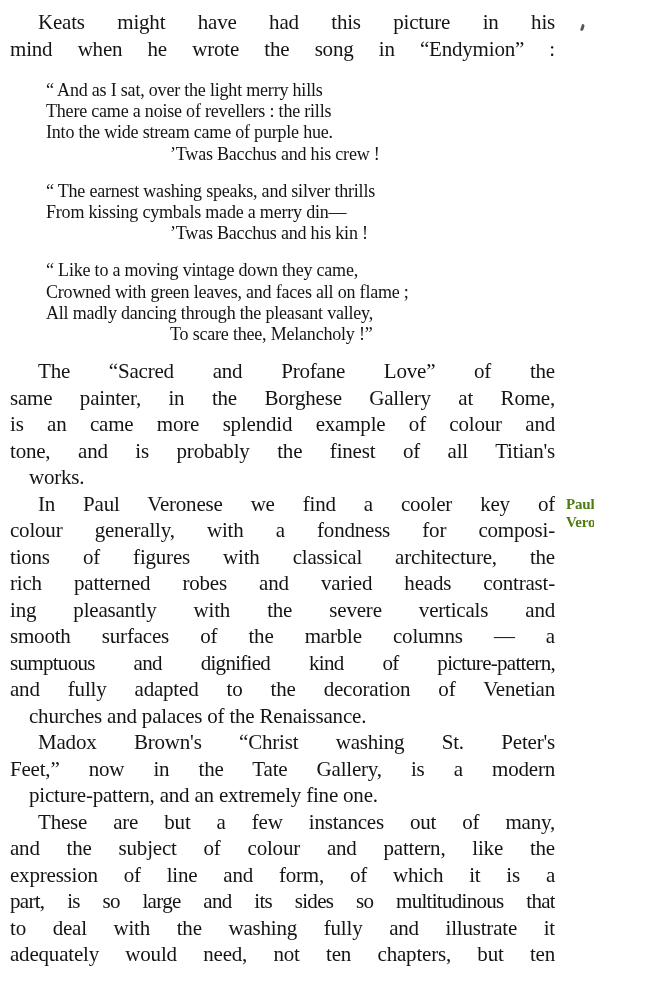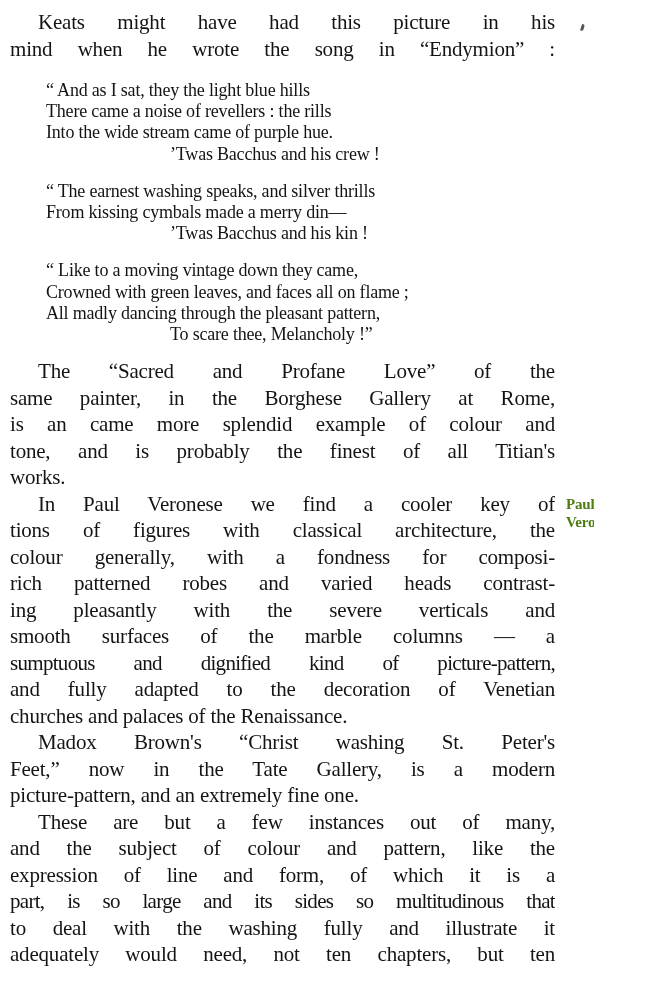--- a/index.html
+++ b/index.html
@@ -25,21 +25,21 @@
     letter-spacing: -0.2px;
   }
   .para .line {
     height: 26.5px;
     overflow: hidden;
     text-align: justify;
     text-align-last: justify;
     white-space: nowrap;
   }
   .para .line.first { text-indent: 28px; }
-  .para .line.last  { text-align-last: left; }
+  .para .line.last  { text-align-last: left; margin-left: 19px; }
   .para .line.fill  { text-align-last: justify; }
   .para .line.tight { letter-spacing: -0.7px; word-spacing: -1.6px; }
   
   .poem {
     margin: 17px 0 14px 36px;
     font-size: 18px;
     letter-spacing: -0.2px;
   }
   .stanza + .stanza { margin-top: 16px; }
   .stanza .line {
@@ -83,50 +83,50 @@
 
   <div class="main-col">
 
     <div class="para">
         <div class="line first">Keats might have had this picture in his</div>
         <div class="line fill">mind when he wrote the song in “Endymion” :</div>
       </div>
 
     <div class="poem">
       <div class="stanza">
-          <div class="line first">“ And as I sat, they the light blue hills</div>
+          <div class="line first">“ And as I sat, over the light merry hills</div>
           <div class="line">There came a noise of revellers : the rills</div>
           <div class="line">Into the wide stream came of purple hue.</div>
           <div class="line last refrain">’Twas Bacchus and his crew !</div>
         </div>
       <div class="stanza">
           <div class="line first">“ The earnest washing speaks, and silver thrills</div>
           <div class="line">From kissing cymbals made a merry din—</div>
           <div class="line last refrain">’Twas Bacchus and his kin !</div>
         </div>
       <div class="stanza">
           <div class="line first">“ Like to a moving vintage down they came,</div>
           <div class="line">Crowned with green leaves, and faces all on flame ;</div>
-          <div class="line">All madly dancing through the pleasant pattern,</div>
+          <div class="line">All madly dancing through the pleasant valley,</div>
           <div class="line last refrain">To scare thee, Melancholy !”</div>
         </div>
     </div>
 
     <div class="para">
         <div class="line first">The “Sacred and Profane Love” of the</div>
         <div class="line">same painter, in the Borghese Gallery at Rome,</div>
         <div class="line">is an came more splendid example of colour and</div>
         <div class="line">tone, and is probably the finest of all Titian's</div>
         <div class="line last">works.</div>
       </div>
 
     <div class="para">
         <div class="line first">In Paul Veronese we find a cooler key of</div>
+        <div class="line">colour generally, with a fondness for composi-</div>
         <div class="line">tions of figures with classical architecture, the</div>
-        <div class="line">colour generally, with a fondness for composi-</div>
         <div class="line">rich patterned robes and varied heads contrast-</div>
         <div class="line">ing pleasantly with the severe verticals and</div>
         <div class="line">smooth surfaces of the marble columns — a</div>
         <div class="line tight">sumptuous and dignified kind of picture-pattern,</div>
         <div class="line">and fully adapted to the decoration of Venetian</div>
         <div class="line last">churches and palaces of the Renaissance.</div>
       </div>
 
     <div class="para">
         <div class="line first">Madox Brown's “Christ washing St. Peter's</div>

